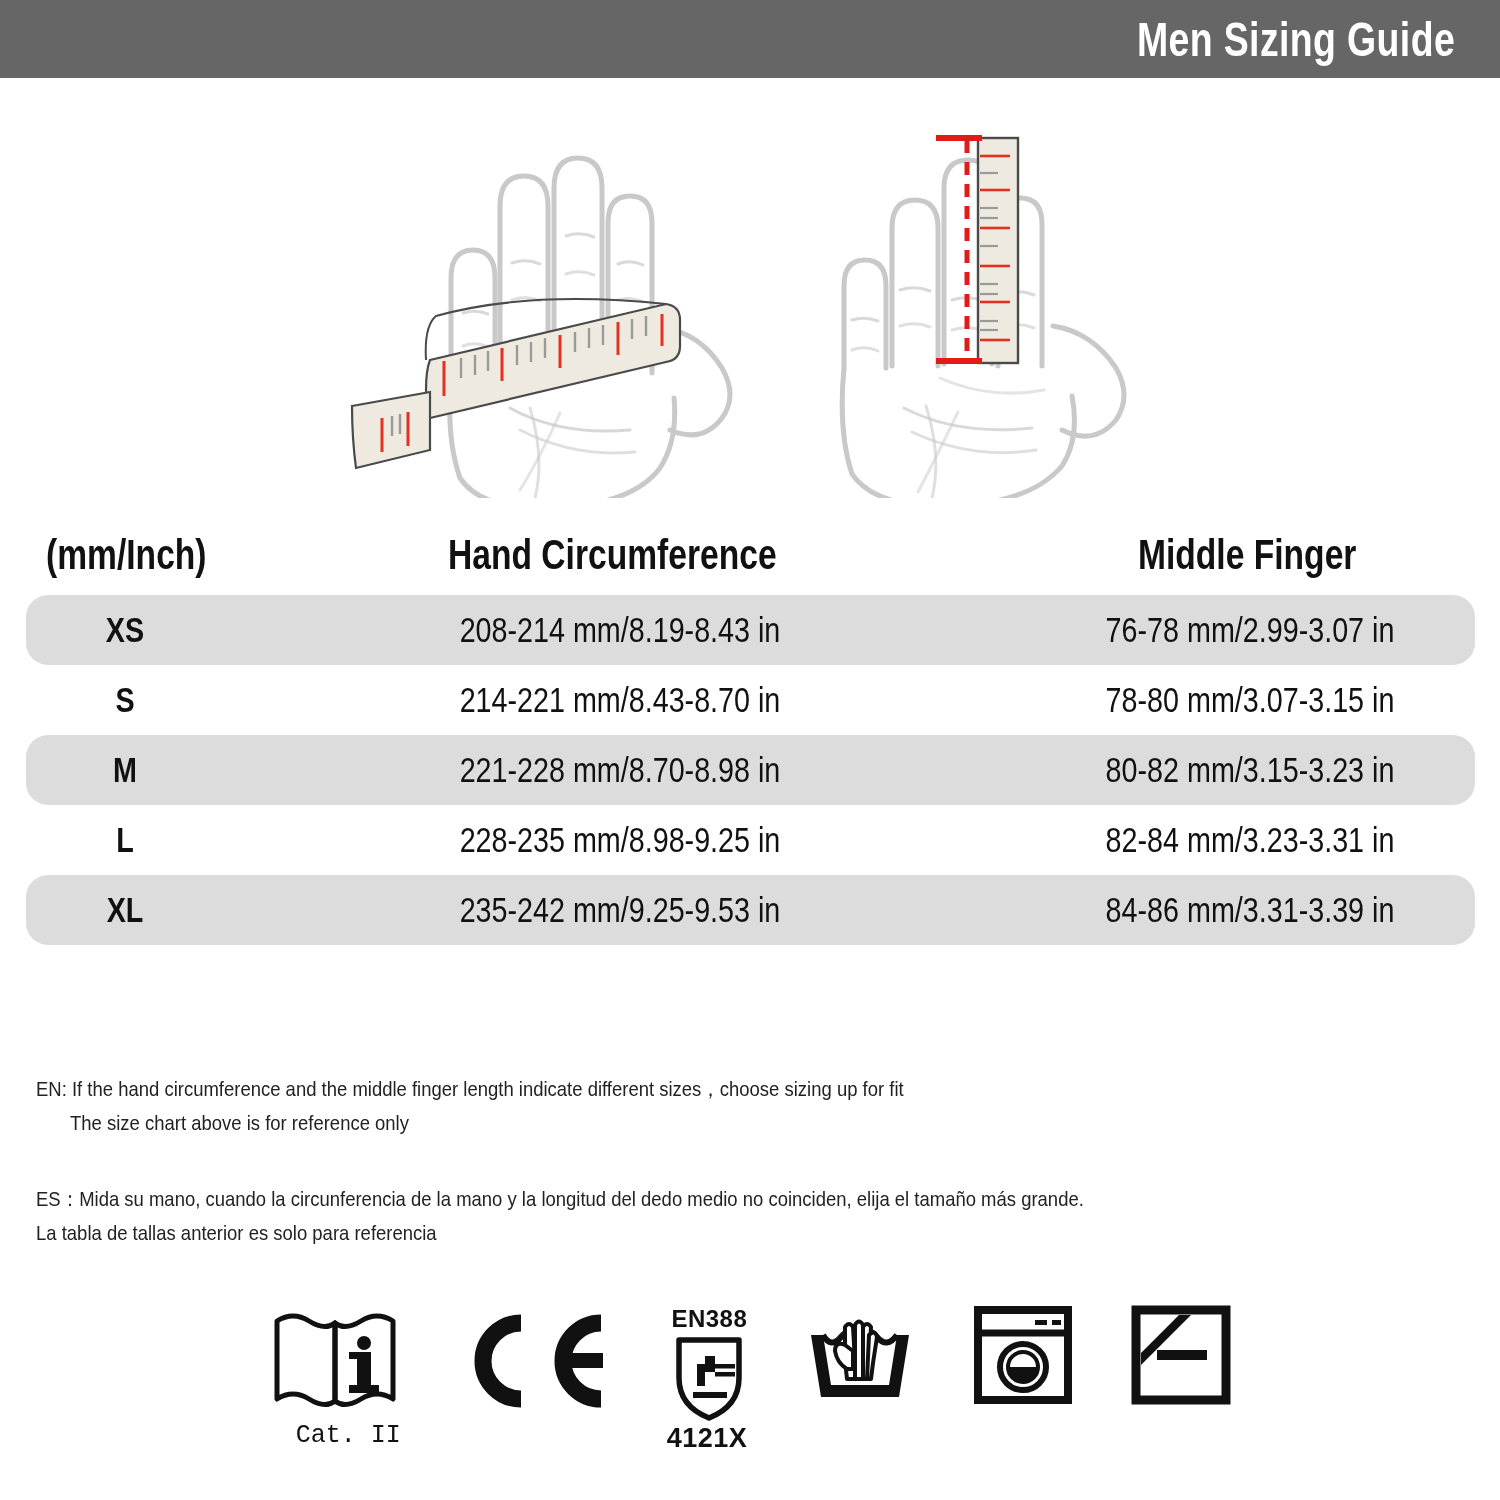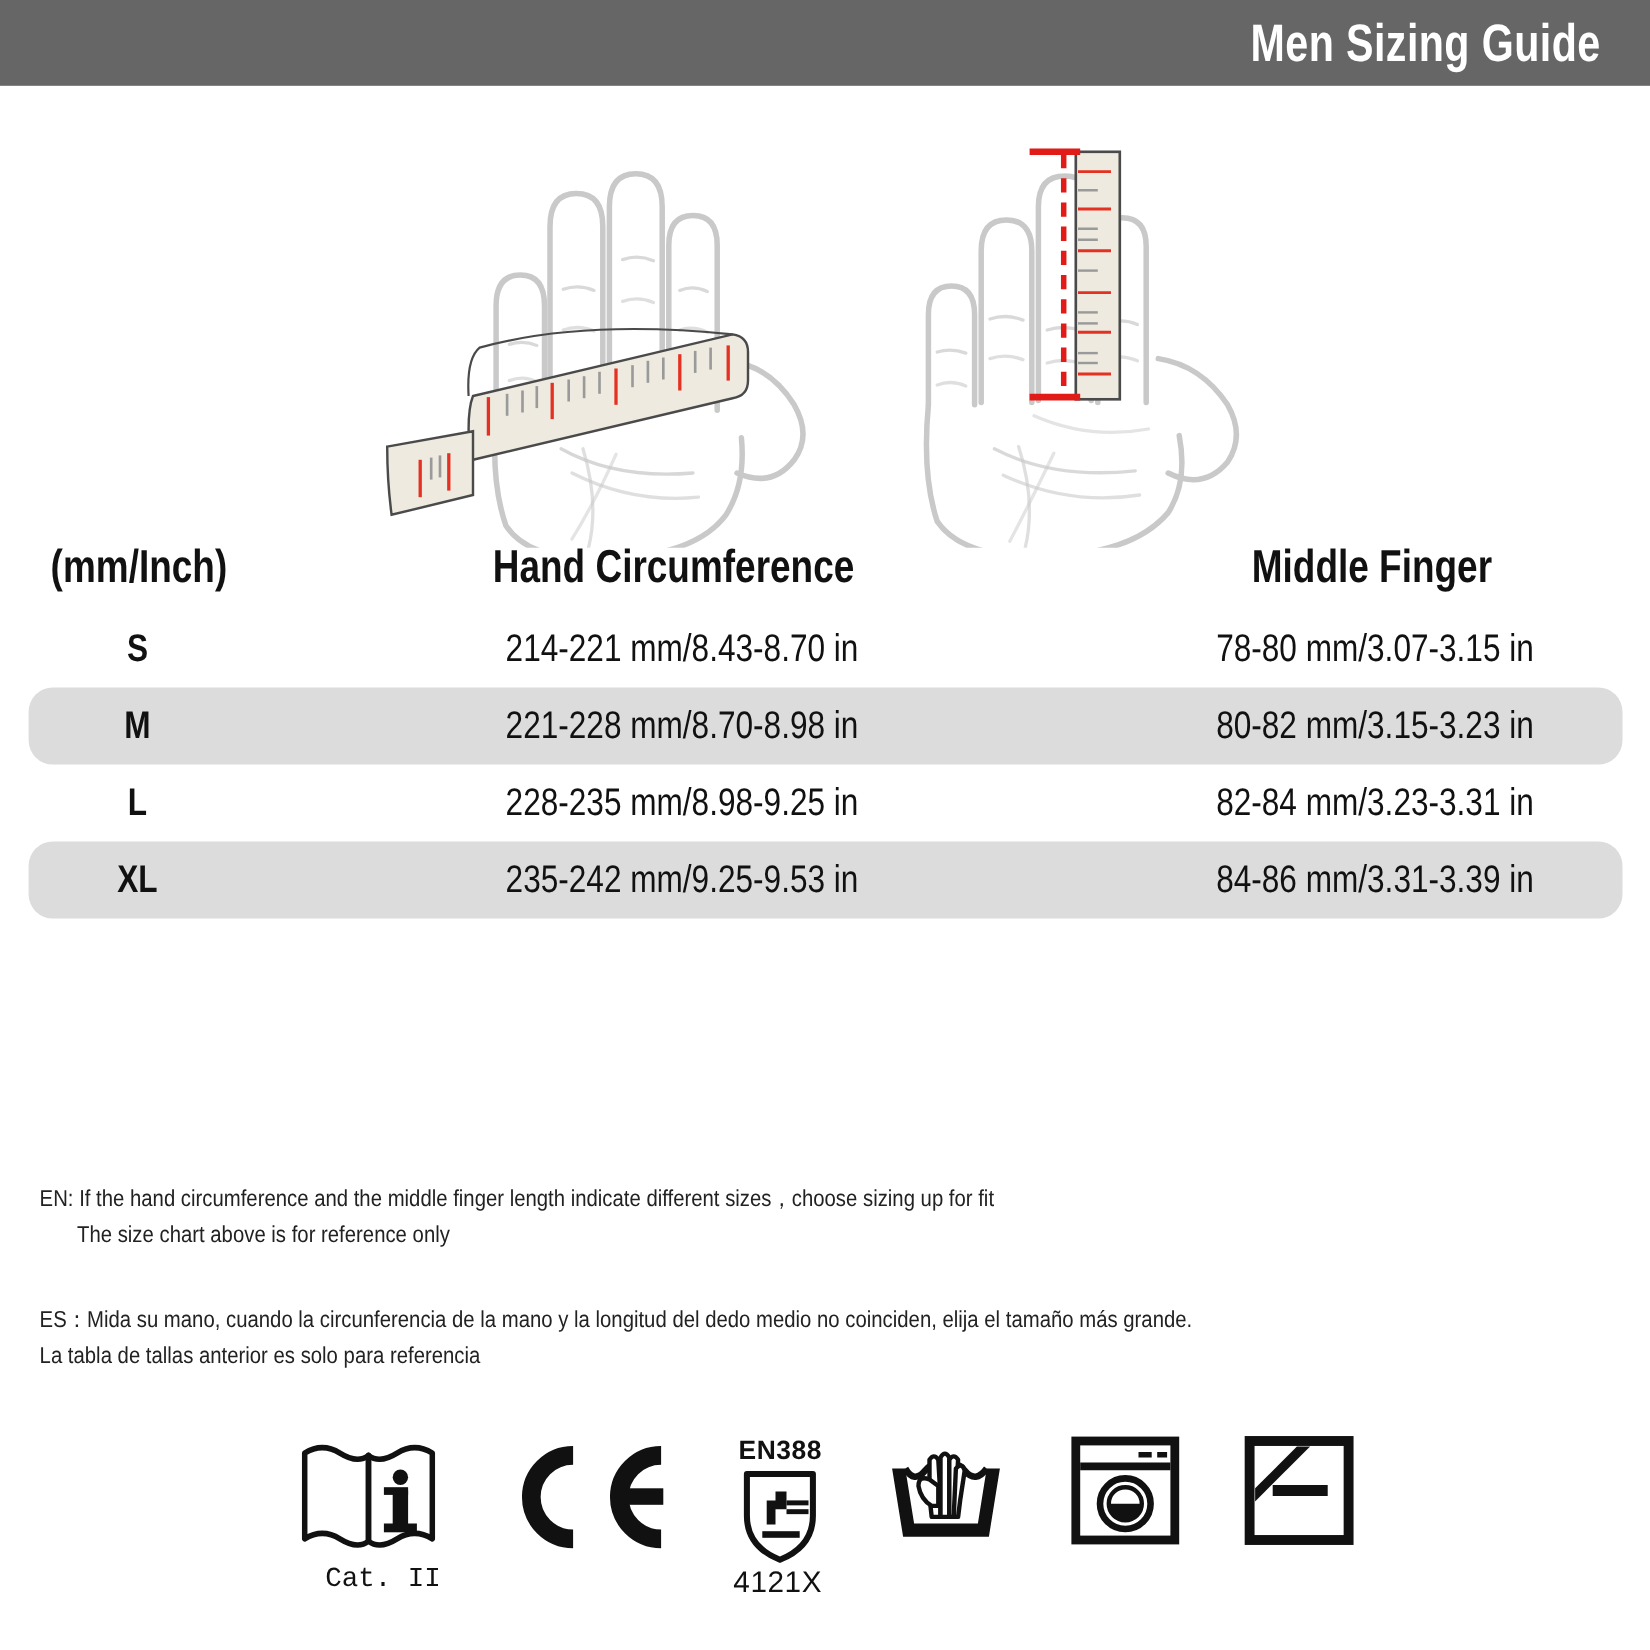--- a/index.html
+++ b/index.html
@@ -28,21 +28,21 @@
   }
   
   .illus-band{
     position:absolute;left:0;top:78px;width:1500px;height:420px;
   }
   .illus{position:absolute;top:0;}
   .illus-left{left:330px;width:420px;height:420px;}
   .illus-right{left:800px;width:400px;height:420px;}
   
   .table-wrap{
-    position:absolute;left:0;top:477px;width:1500px;
+    position:absolute;left:0;top:517px;width:1500px;
   }
   .thead{
     position:relative;height:78px;
   }
   .th{
     position:absolute;top:14px;
     font-size:42px;font-weight:bold;color:#111111;
     transform:scaleX(0.80);
     white-space:nowrap;
   }
@@ -106,21 +106,21 @@
   }
   .icon-caption{
     font-size:25px;color:#111111;margin-top:4px;
     font-family:Liberation Mono, monospace;
   }
   .icon-caption-top{
     font-size:24px;font-weight:bold;color:#111111;margin-bottom:1px;
     letter-spacing:0.5px;
   }
   .icon-caption-bot{
-    font-size:27px;font-weight:normal;color:#111111;margin-top:1px;
+    font-size:27px;font-weight:bold;color:#111111;margin-top:1px;
     letter-spacing:0.5px;
   }
 </style>
 </head>
 <body>
 
 <div class="header-bar" style="background: rgb(102, 102, 102);">
   <div class="header-title" style="color: rgb(255, 255, 255);">Men Sizing Guide</div>
 </div>
 
@@ -250,20 +250,26 @@
   </svg>
 </div>
 
 <div class="table-wrap">
   <div class="thead">
     <div class="th th-size">(mm/Inch)</div>
     <div class="th th-hand">Hand Circumference</div>
     <div class="th th-finger">Middle Finger</div>
   </div>
   <div id="rows-host">
+      <div class="trow">
+        <div class="stripe" style="background: rgb(220, 220, 220);"></div>
+        <div class="cell cell-size">XS</div>
+        <div class="cell cell-hand">208-214 mm/8.19-8.43 in</div>
+        <div class="cell cell-finger">76-78 mm/2.99-3.07 in</div>
+      </div>
       <div class="trow alt">
         <div class="stripe"></div>
         <div class="cell cell-size">S</div>
         <div class="cell cell-hand">214-221 mm/8.43-8.70 in</div>
         <div class="cell cell-finger">78-80 mm/3.07-3.15 in</div>
       </div>
       <div class="trow">
         <div class="stripe" style="background: rgb(220, 220, 220);"></div>
         <div class="cell cell-size">M</div>
         <div class="cell cell-hand">221-228 mm/8.70-8.98 in</div>

